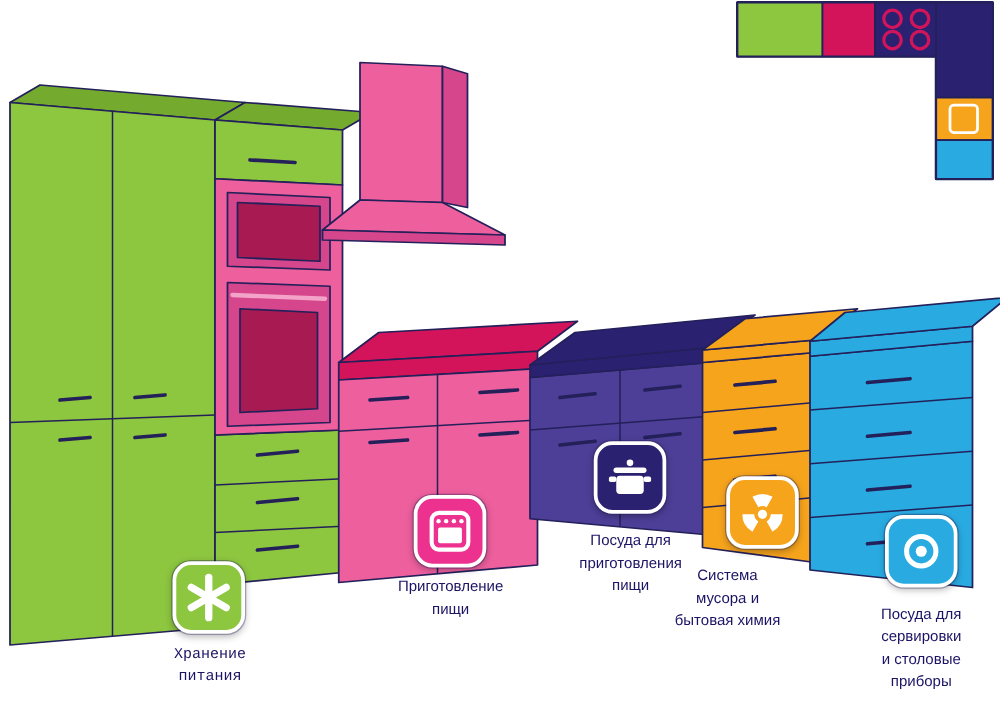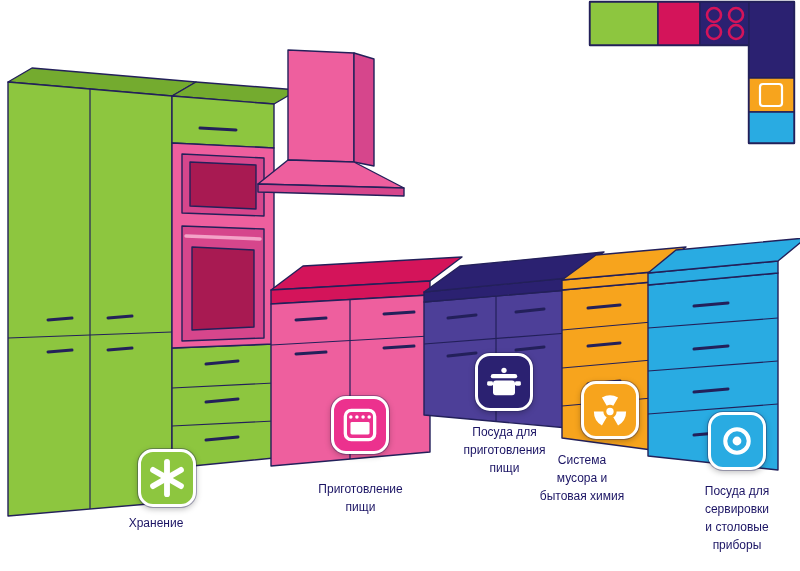--- a/index.html
+++ b/index.html
@@ -178,25 +178,26 @@
     </svg>
   </div>
 
   <div class="badge" style="left: 708px; top: 412px; background-color: rgb(41, 171, 226);">
     <svg viewBox="0 0 60 60">
       <circle class="icon-stroke" stroke-width="5.5" cx="30" cy="30" r="16"></circle>
       <circle class="icon-fill" cx="30" cy="30" r="6"></circle>
     </svg>
   </div>
 
-  <div class="zone-label" style="left:86px;top:514px;width:140px;">
+  <div class="zone-label" style="left:98px;top:514px;width:140px;font-family:Liberation Mono, monospace;">
     <div>Хранение</div>
-  </div>
-
-  <div class="zone-label" style="left:288px;top:460px;width:145px;margin-top:20px;">
+    <div>питания</div>
+  </div>
+
+  <div class="zone-label" style="left:288px;top:460px;width:145px;">
     <div>Приготовление</div>
     <div>пищи</div>
   </div>
 
   <div class="zone-label" style="left:437px;top:423px;width:135px;">
     <div>Посуда для</div>
     <div>приготовления</div>
     <div>пищи</div>
   </div>
 

